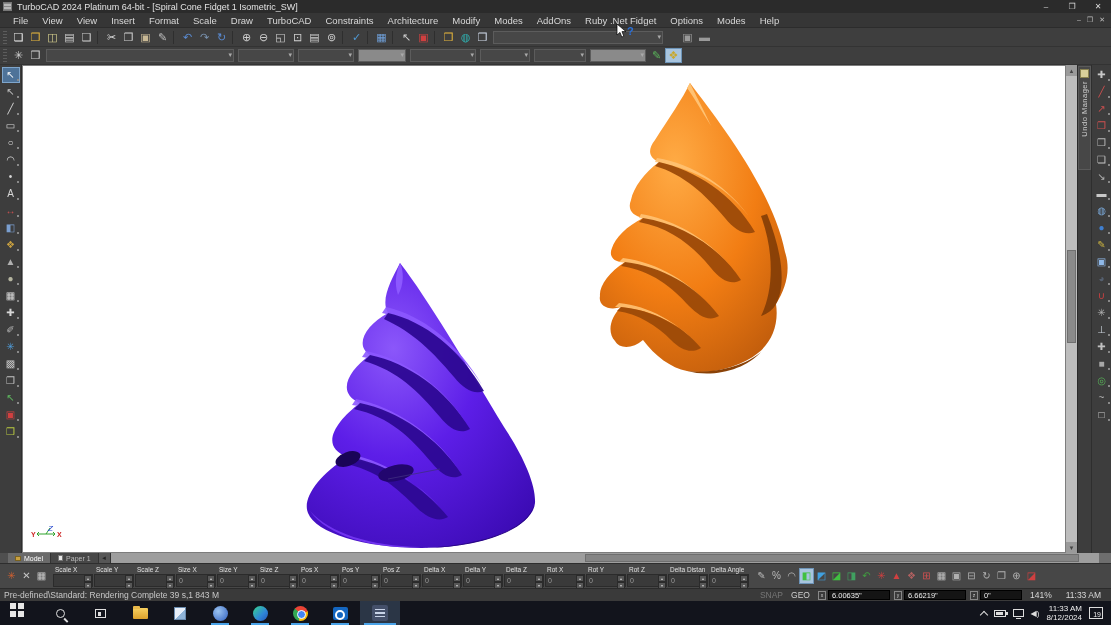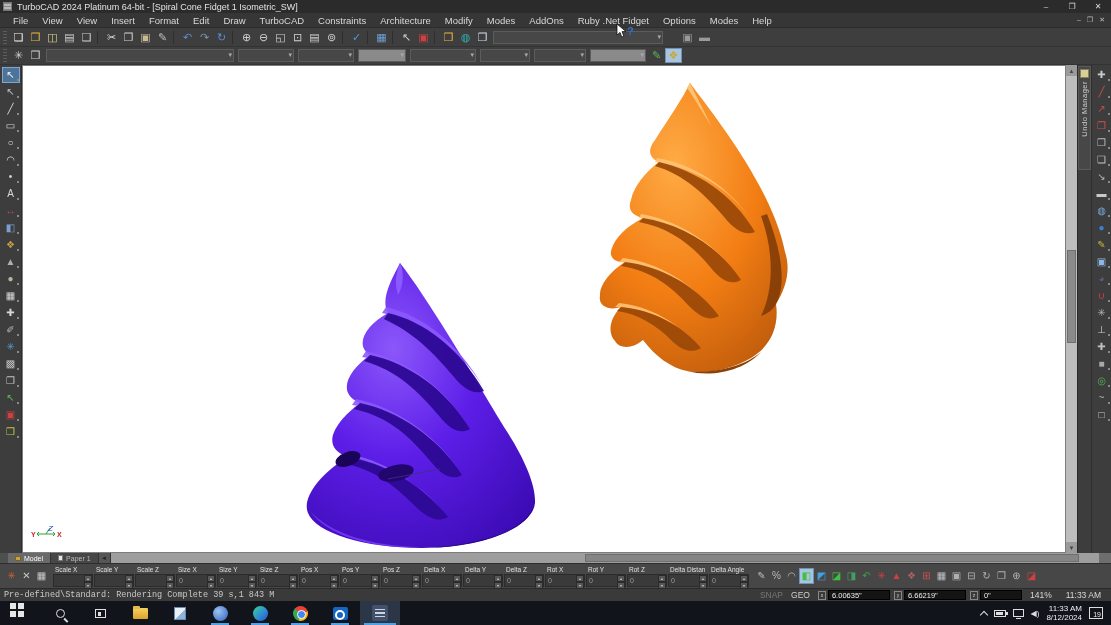--- a/index.html
+++ b/index.html
@@ -73,21 +73,21 @@
   .fld .bx{height:13px;background:#3a3a3a;border:1px solid #2b2b2b;display:flex;}
   .fld .val{flex:1;font-size:7px;color:#9a9a9a;padding:2px 2px 0;}
   .spin{width:8px;display:flex;flex-direction:column;}
   .spin i{flex:1;background:#575757;border:1px solid #2b2b2b;font-size:4px;color:#ccc;display:flex;align-items:center;justify-content:center;font-style:normal;}
   .spin i.up::before{content:"▴";}
   .spin i.dn::before{content:"▾";}
   .insicons{display:flex;margin-left:4px;}
 
   
   .statusbar{height:13px;background:#3a3a3a;display:flex;align-items:center;font-size:8.5px;color:#cfcfcf;padding:0 4px;border-top:1px solid #2b2b2b;}
-  .msg{flex:1;white-space:nowrap;overflow:hidden;color:#c8c8c8;font-family:Liberation Mono, monospace;}
+  .msg{flex:1;white-space:nowrap;overflow:hidden;color:#c8c8c8;}
   .snap{color:#767676;margin:0 4px;}
   .geo{color:#d0d0d0;margin:0 4px;}
   .axico{width:8px;height:9px;border:1px solid #888;font-size:5px;display:flex;align-items:center;justify-content:center;color:#ccc;margin-left:4px;flex:none;}
   .cfield{height:10px;background:#141414;border:1px solid #000;color:#ececec;font-size:7.5px;display:flex;align-items:center;padding:0 3px;margin-left:2px;flex:none;}
   .zoomtxt{margin:16px 8px;color:#d8d8d8;}
   .timetxt{margin:0 6px;color:#d8d8d8;}
 
   
   .taskbar{height:24px;background:#12141c;display:flex;align-items:center;}
   .tk{width:40px;height:24px;display:flex;align-items:center;justify-content:center;position:relative;flex:none;}
@@ -138,21 +138,21 @@
     <span class="winbtn">✕</span>
   </div>
 
   <div class="menubar">
     <span style="display:flex;">
         <span class="mi">File</span>
         <span class="mi">View</span>
         <span class="mi">View</span>
         <span class="mi">Insert</span>
         <span class="mi">Format</span>
-        <span class="mi">Edit</span>
+        <span class="mi">Scale</span>
         <span class="mi">Draw</span>
         <span class="mi">TurboCAD</span>
         <span class="mi">Constraints</span>
         <span class="mi">Architecture</span>
         <span class="mi">Modify</span>
         <span class="mi">Modes</span>
         <span class="mi">AddOns</span>
         <span class="mi">Ruby .Net Fidget</span>
         <span class="mi">Options</span>
         <span class="mi">Modes</span>

